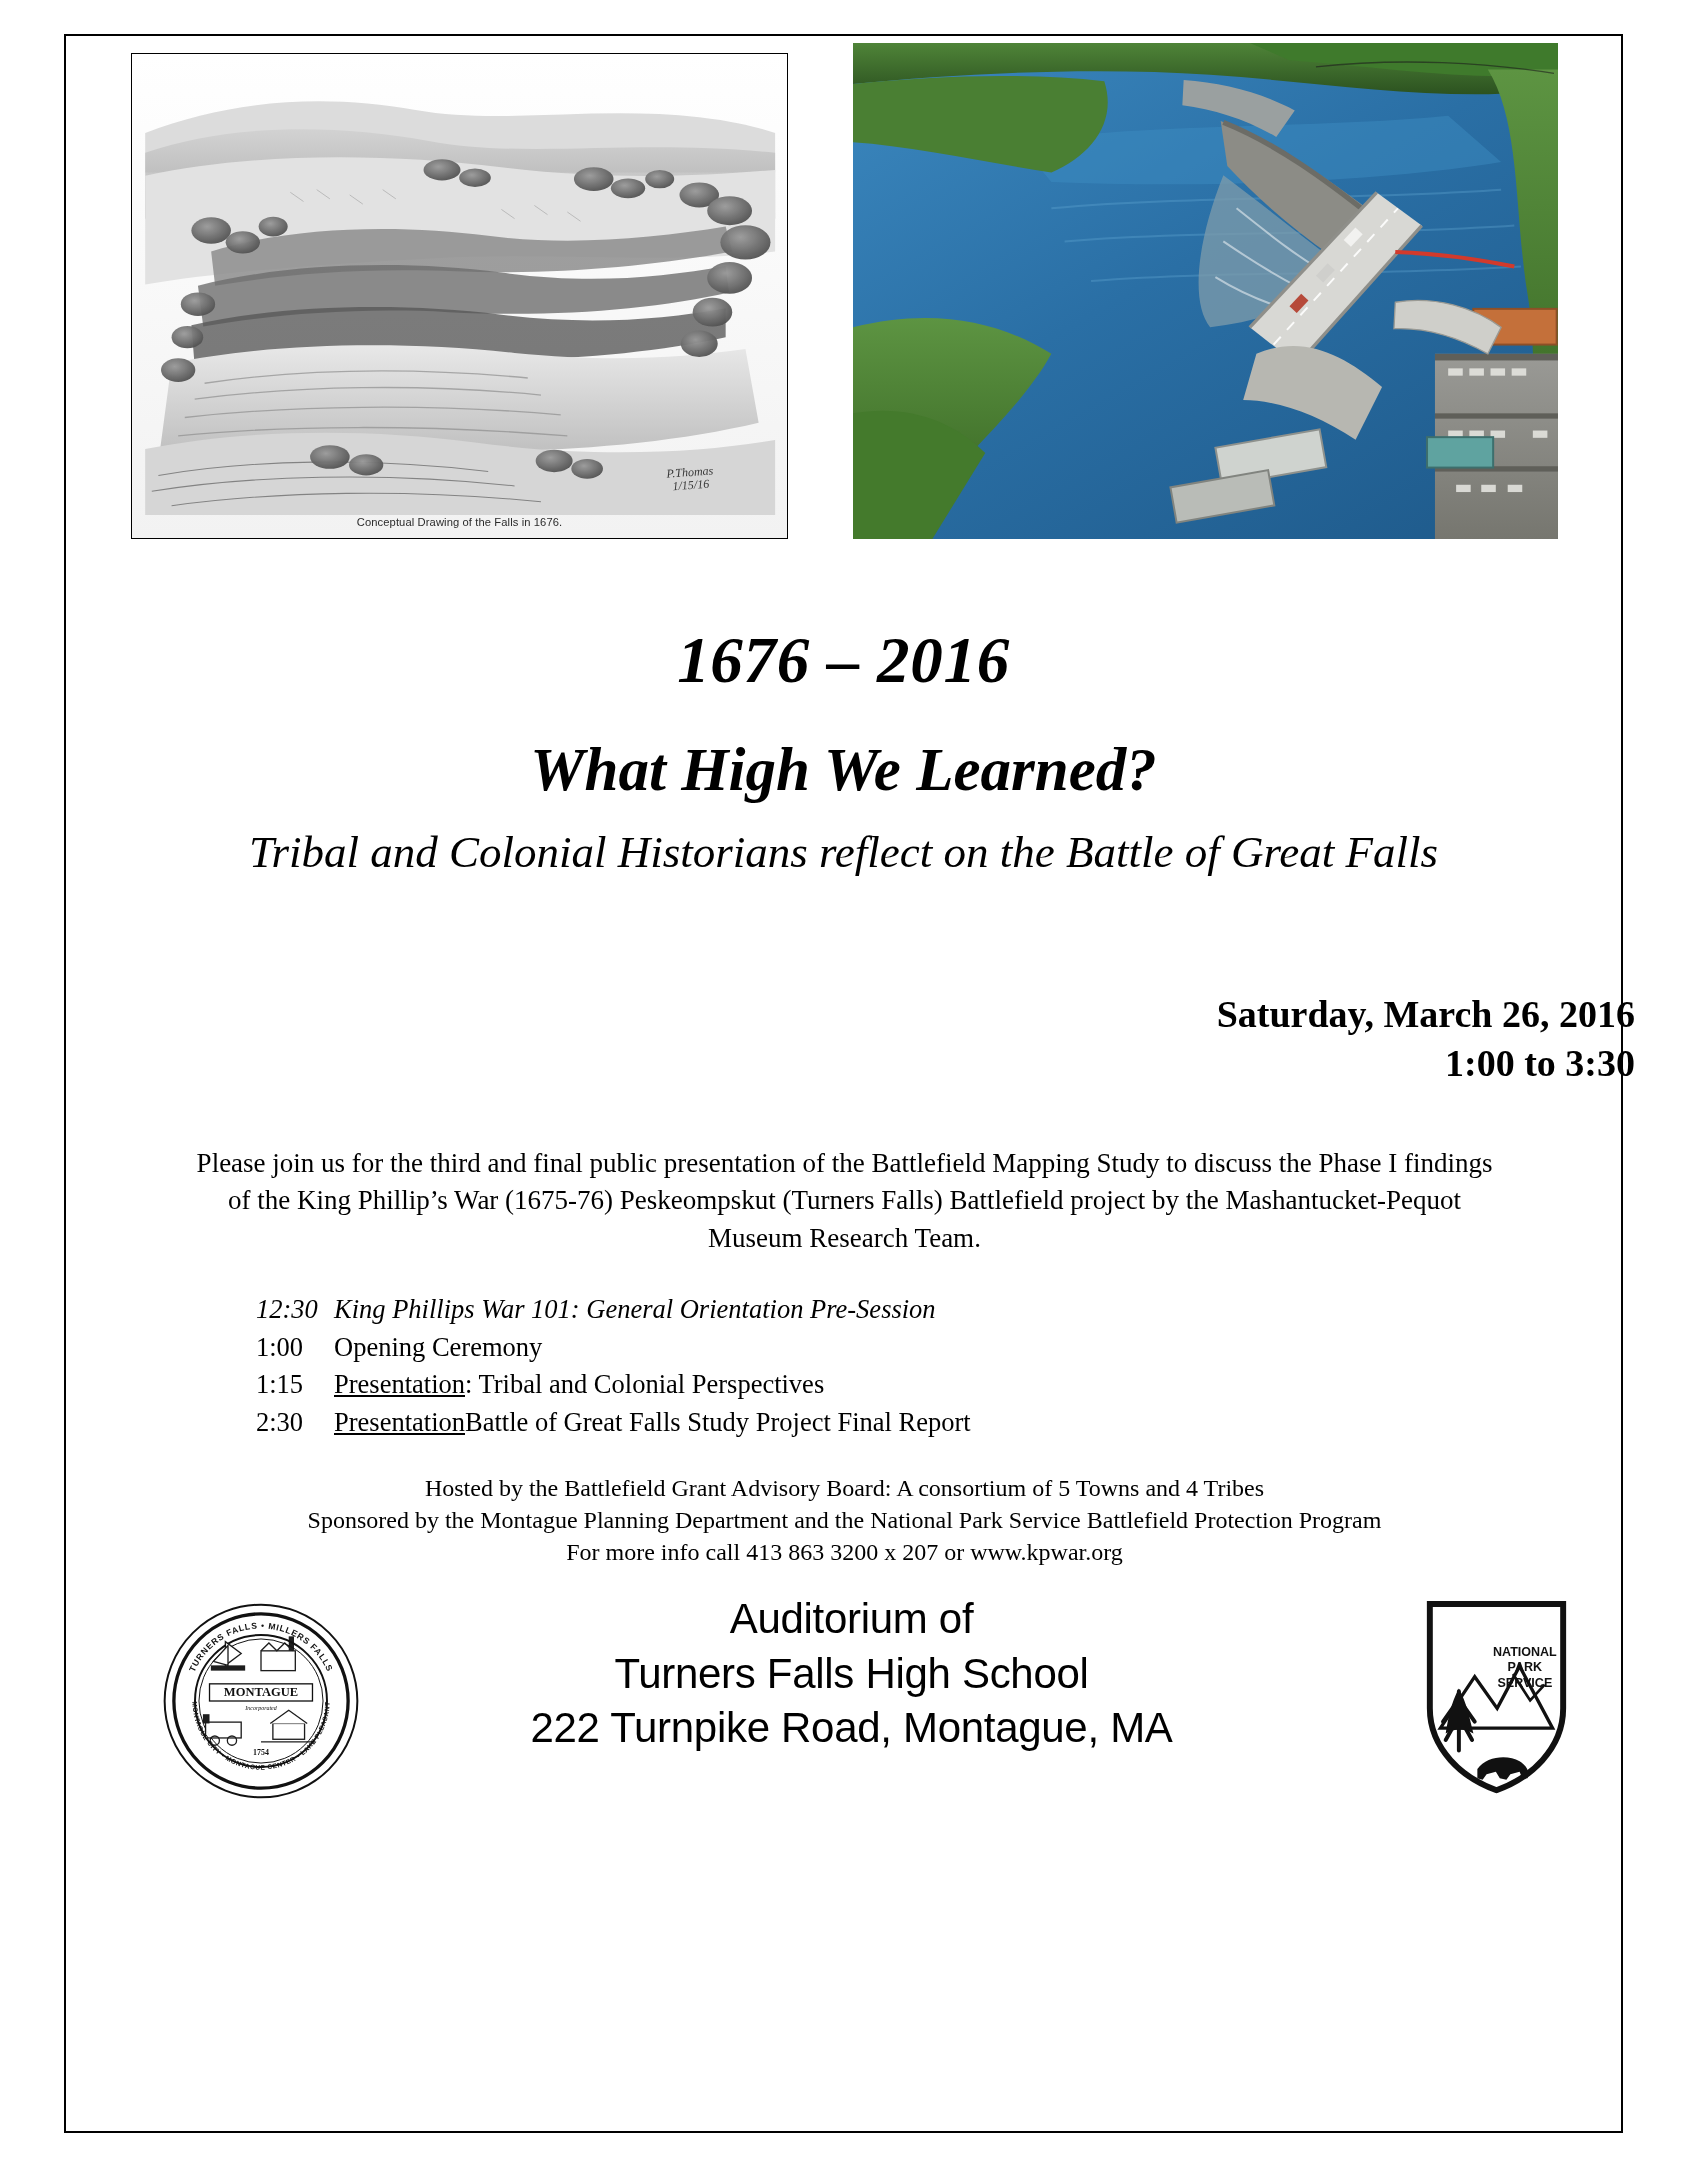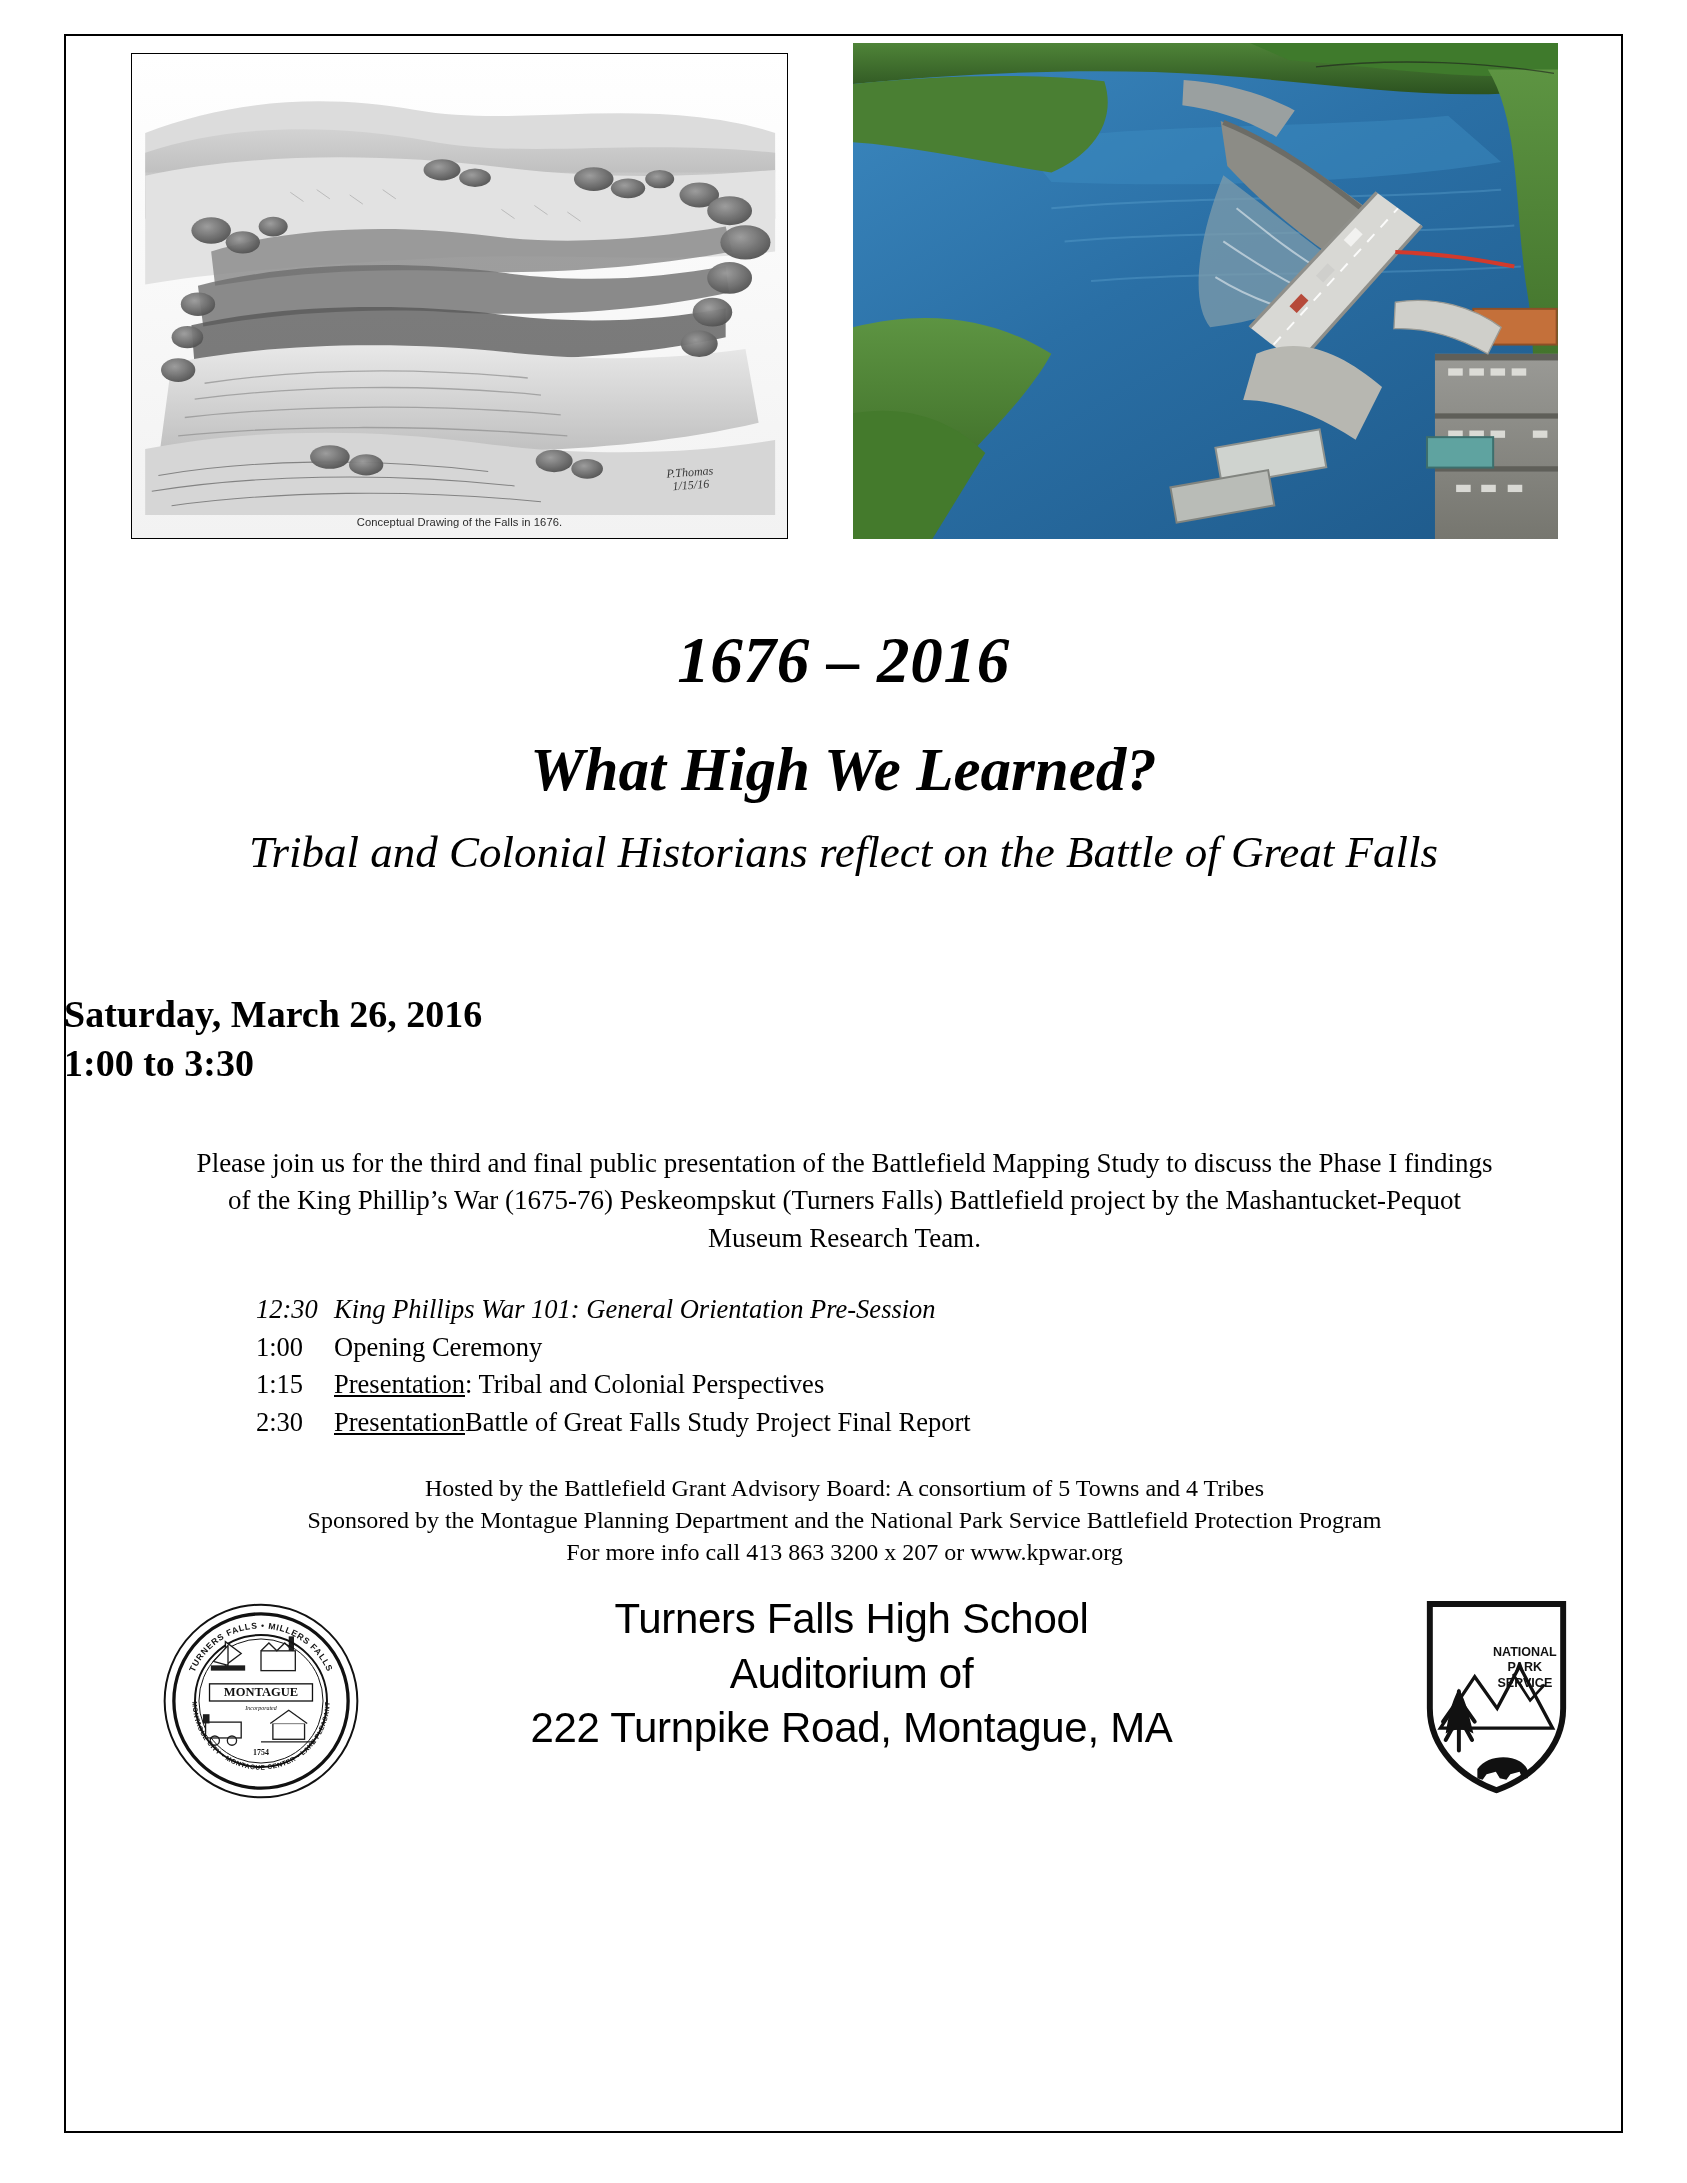--- a/index.html
+++ b/index.html
@@ -129,25 +129,26 @@
     text-align: center;
     font-family: "Liberation Serif", serif;
     font-style: italic;
     font-size: 45px;
     line-height: 1.22;
   }
   .datetime {
     position: absolute;
     top: 956px;
     width: 100%;
-    text-align: left;
+    text-align: right;
     font-family: "Liberation Serif", serif;
     font-weight: bold;
     font-size: 38px;
     line-height: 1.28;
+    margin-left: 12px;
   }
 
   
   .intro {
     position: absolute;
     top: 1111px;
     left: 122px;
     width: 1317px;
     text-align: center;
     font-family: "Liberation Serif", serif;
@@ -449,22 +450,22 @@
       </div>
     </div>
 
     <div class="credits">
       <div>Hosted by the Battlefield Grant Advisory Board: A consortium of 5 Towns and 4 Tribes</div>
       <div>Sponsored by the Montague Planning Department and the National Park Service Battlefield Protection Program</div>
       <div>For more info call 413 863 3200 x 207 or www.kpwar.org</div>
     </div>
 
     <div class="venue">
+      <div>Auditorium of</div>
       <div>Turners Falls High School</div>
-      <div>Auditorium of</div>
       <div>222 Turnpike Road, Montague, MA</div>
     </div>
 
     <div class="seal">
       <svg width="198" height="198" viewBox="0 0 300 300">
         <defs>
           <path id="arcTop" d="M 40,150 A 110,110 0 0 1 260,150"></path>
           <path id="arcBottom" d="M 46,150 A 104,104 0 0 0 254,150"></path>
         </defs>
         <circle cx="150" cy="150" r="146" fill="#ffffff" stroke="#111" stroke-width="3"></circle>

